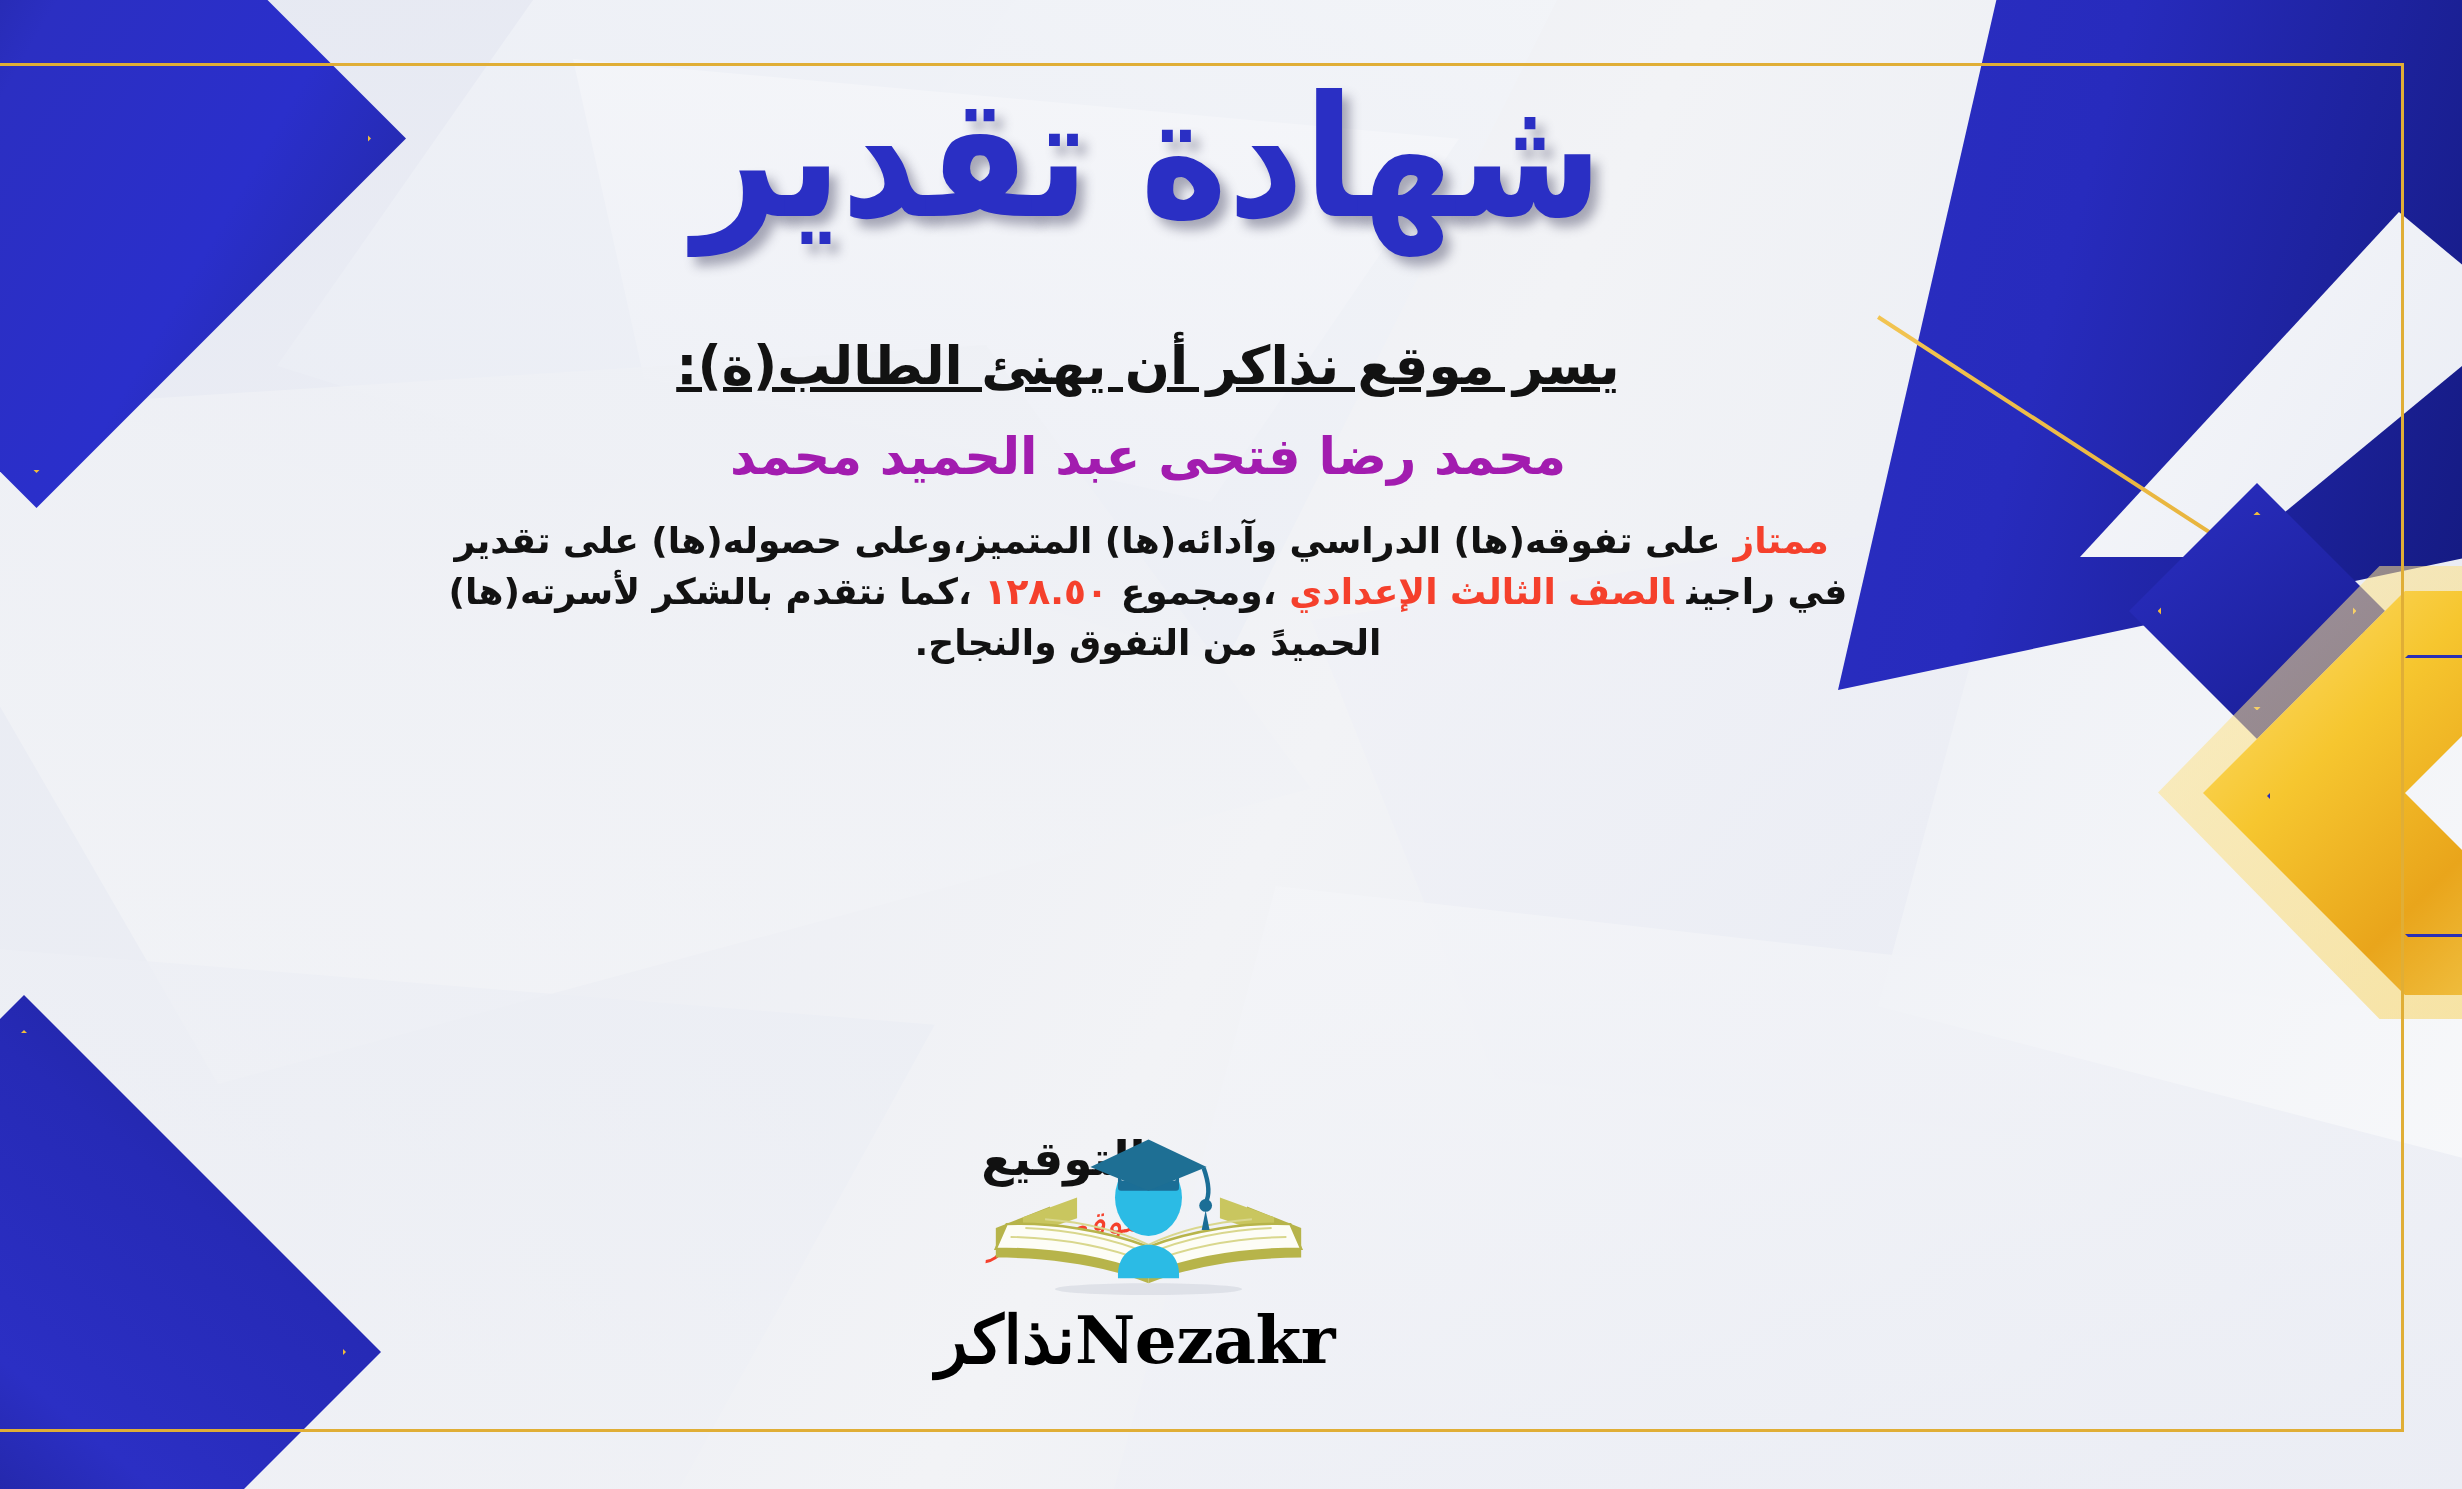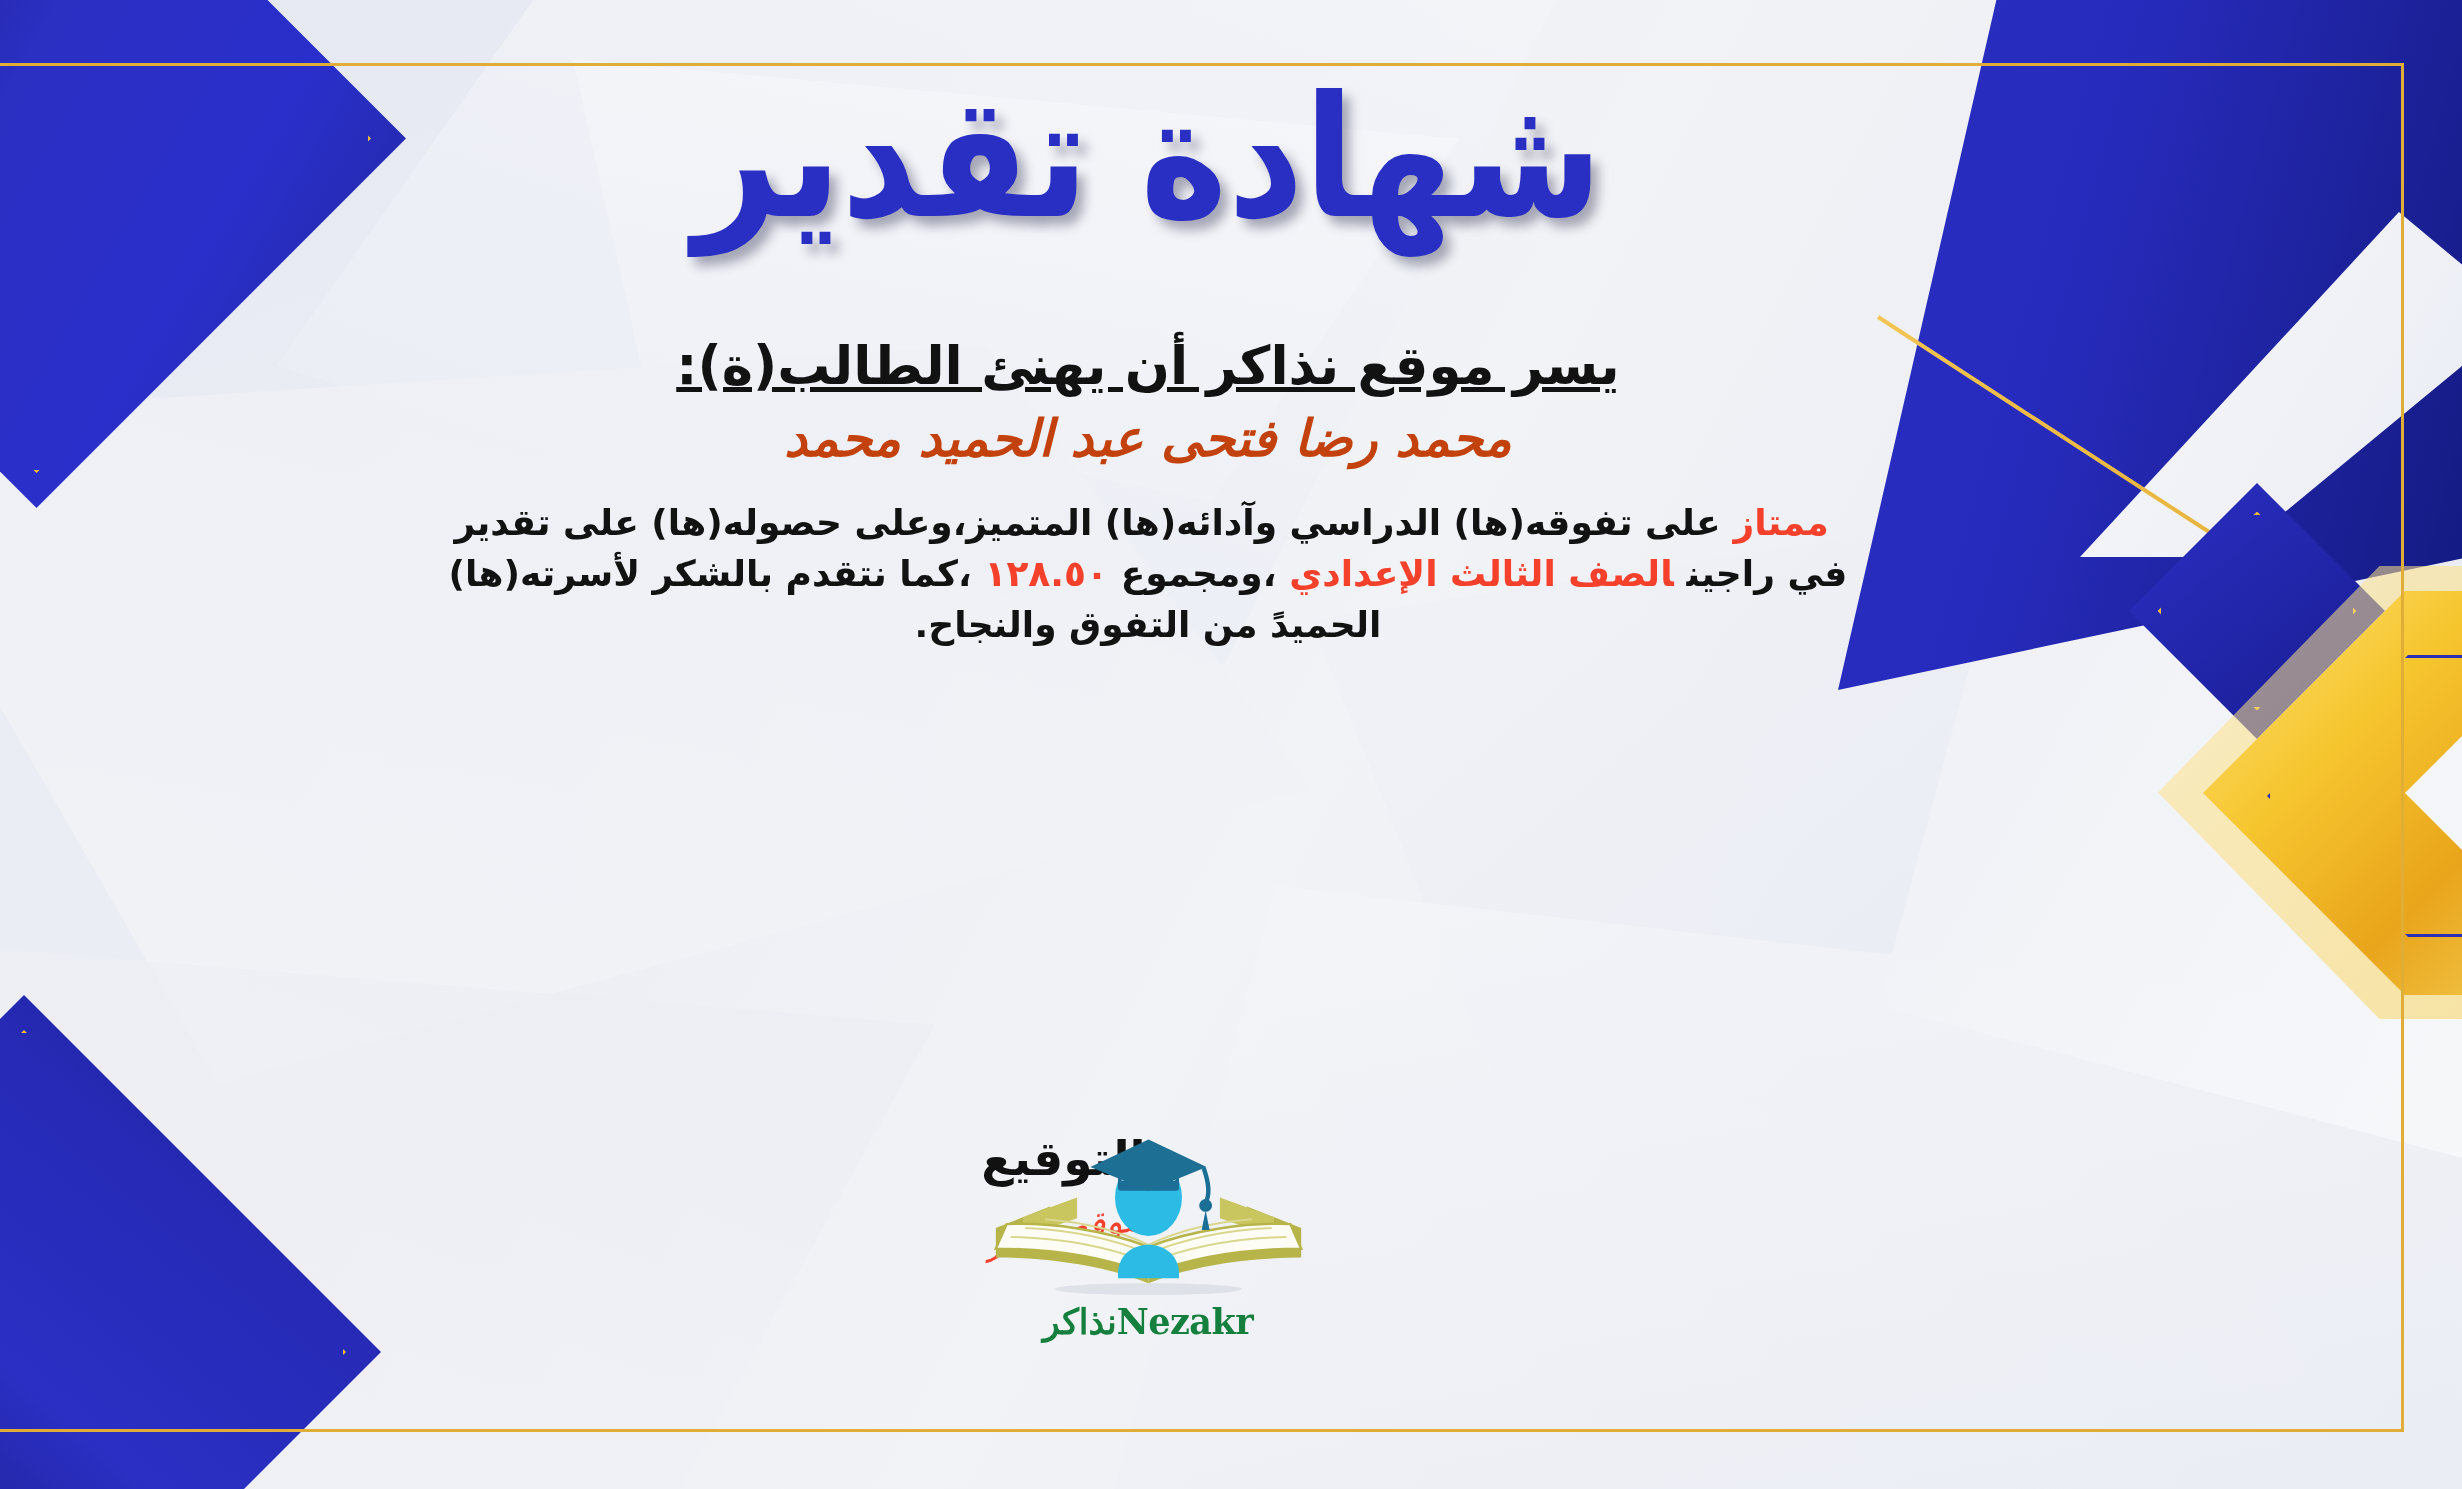--- a/index.html
+++ b/index.html
@@ -162,26 +162,25 @@
     transform:scaleY(1.14);
   }
   .greeting{
     margin-top:103px;
     font-size:53px;
     color:#121212;
     font-weight:600;
     text-decoration:underline;
   }
   .student-name{
-    margin-top:13px;
+    margin-top:31px;
     font-size:51px;
-    color:#c2410c;
+    color:#a21caf;
     font-weight:700;
     letter-spacing:1px;
-    font-style:italic;
   }
   .body-block{
     margin-top:28.6px;
     width:2265px;
     text-align:center;
     color:#121212;
     font-size:36px;
     line-height:1.42;
     font-weight:600;
   }
@@ -213,21 +212,21 @@
   }
 
   .logo{
     position:absolute;
     left:50%;transform:translateX(-50%);
     top:0;width:374px;text-align:center;
   }
   .logo-mark{position:relative;width:345px;height:197px;margin:0 auto;}
   .logo-word{
     margin-top:3px;
-    font-size:35px;font-weight:700;color:#15803d;
+    font-size:66px;font-weight:700;color:#000000;
     letter-spacing:-0.5px;
     font-family:"DejaVu Serif","Liberation Serif",serif;
   }
 </style>
 </head>
 <body>
 
 <div id="cert">
 
   <div class="bg-base"></div>

